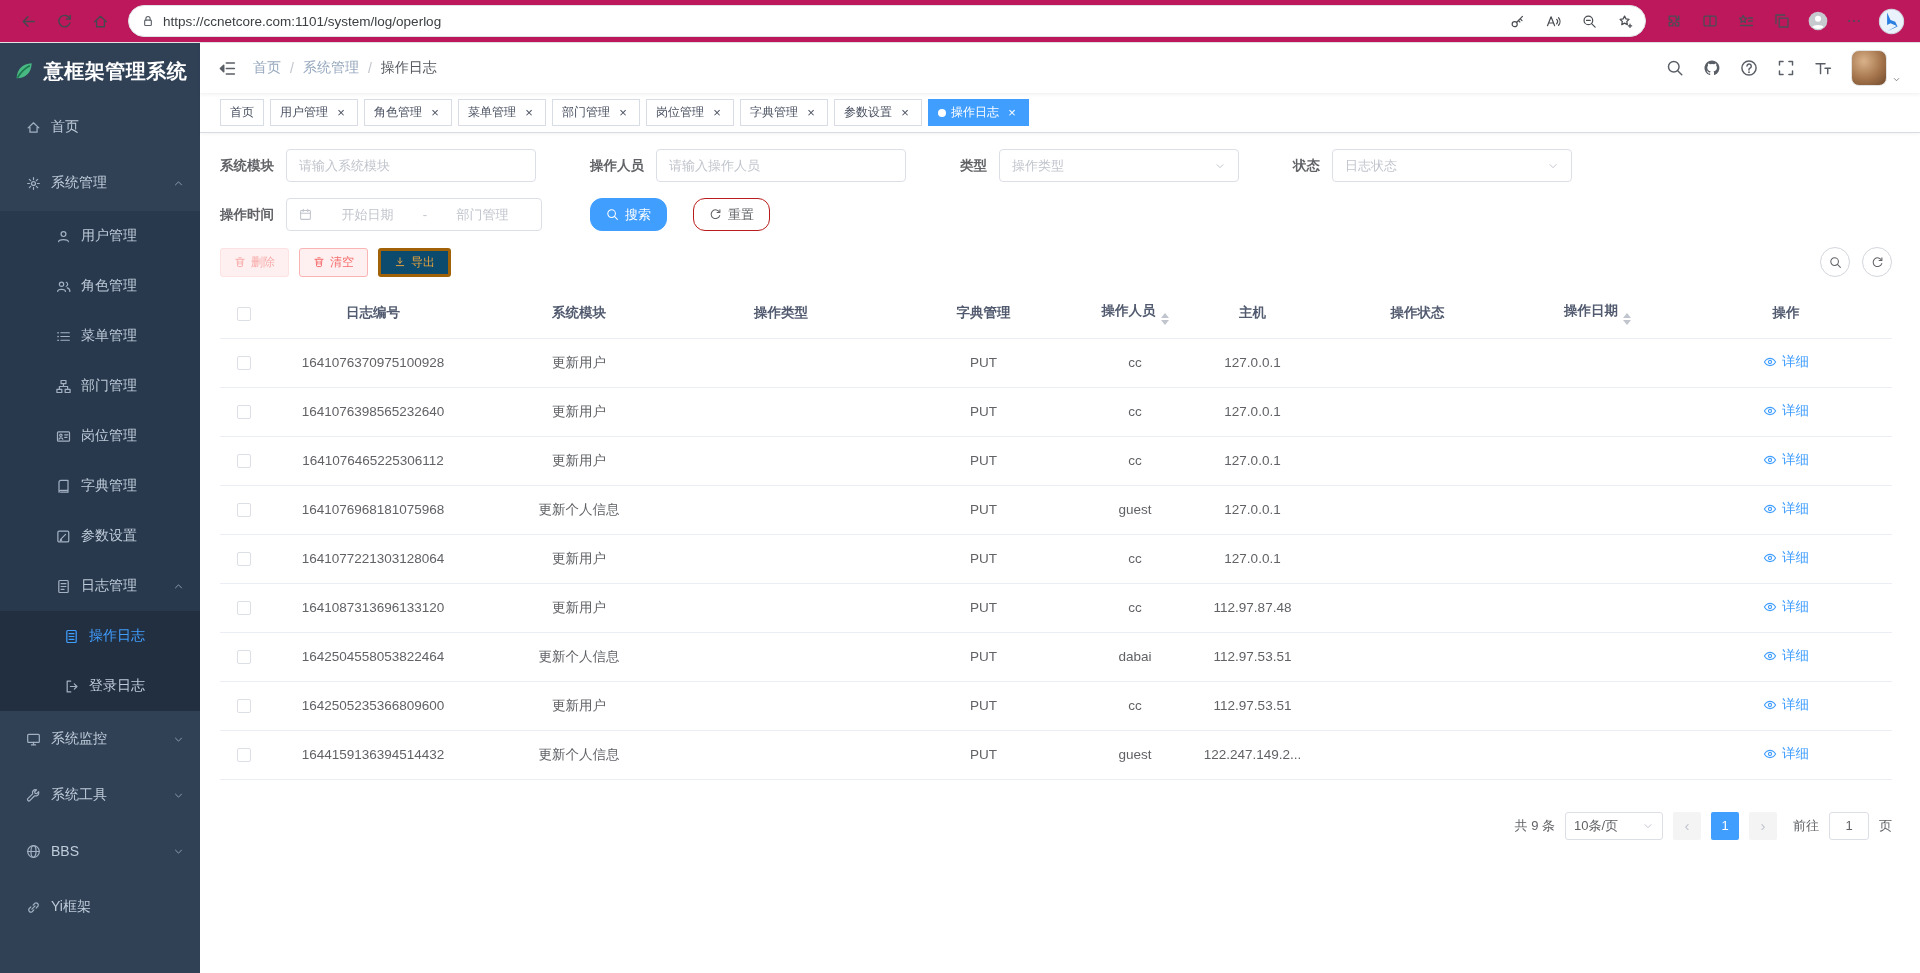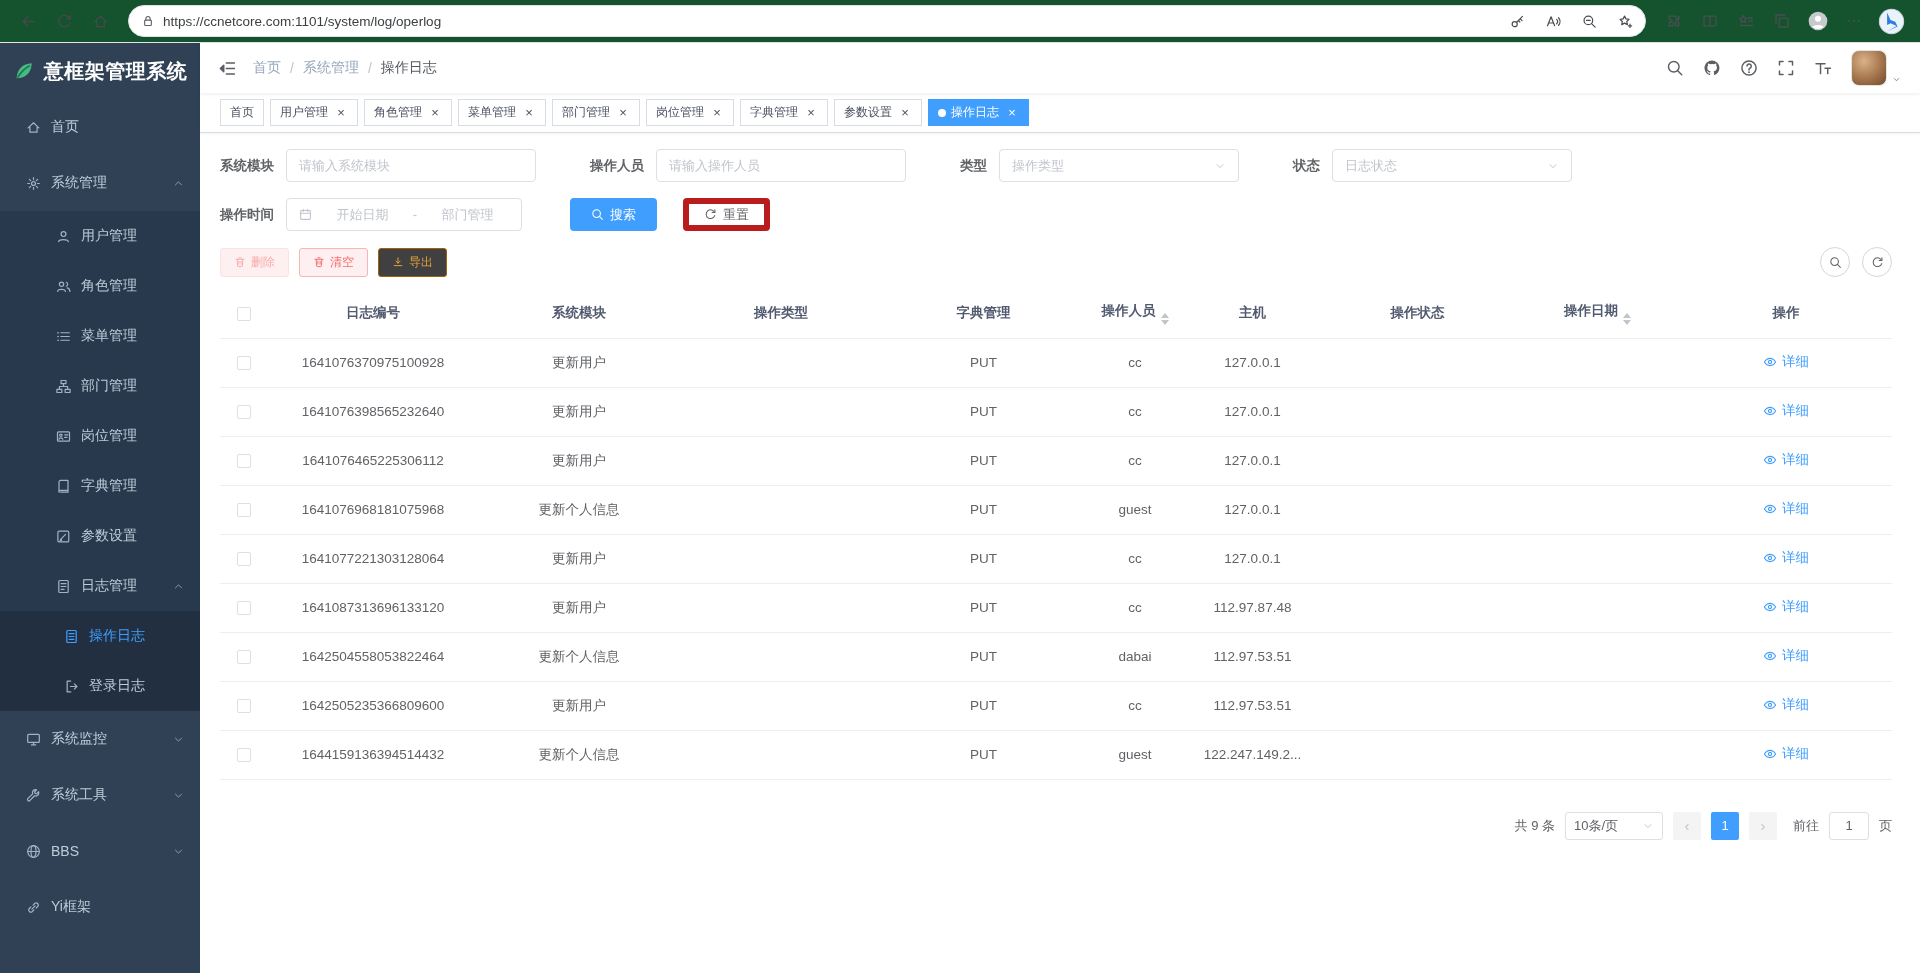--- a/index.html
+++ b/index.html
@@ -3,21 +3,21 @@
 <meta charset="utf-8">
 <style>
 *{box-sizing:border-box;margin:0;padding:0}
 html,body{width:1920px;height:973px}
 body{font-family:"Liberation Sans","DejaVu Sans",sans-serif;font-size:14px;color:#303133;background:#fff;overflow:hidden}
 button{font-family:inherit;border:none;background:none;cursor:pointer}
 .svg-icon{display:inline-flex;width:1em;height:1em;flex:none;vertical-align:middle}
 .svg-icon svg{width:100%;height:100%;fill:none;stroke:currentColor;stroke-width:1.3;stroke-linecap:round;stroke-linejoin:round}
 
 
-.browser-bar{height:43px;background:#14532d;border-bottom:1px solid #e1e3e6;display:flex;align-items:center;padding:0 12px;gap:4px}
+.browser-bar{height:43px;background:#be185d;border-bottom:1px solid #e1e3e6;display:flex;align-items:center;padding:0 12px;gap:4px}
 .nav-btn{width:32px;height:32px;border-radius:6px;display:flex;align-items:center;justify-content:center;color:#45484d;font-size:17px}
 .address-bar{flex:1;height:32px;margin:0 8px;background:#fff;border:1px solid #dfe1e5;border-radius:16px;display:flex;align-items:center;padding:0 6px 0 12px;gap:8px;box-shadow:0 1px 2px rgba(0,0,0,.05)}
 .addr-icon{color:#5f6368;font-size:14px}
 .address-url{flex:1;font-size:13.5px;color:#3c4043;white-space:nowrap;overflow:hidden}
 .addr-btn{width:28px;height:28px;border-radius:50%;display:flex;align-items:center;justify-content:center;color:#4a4d52;font-size:15px}
 .bar-btn{width:32px;height:32px;border-radius:6px;display:flex;align-items:center;justify-content:center;color:#4a4d52;font-size:16px}
 .bing-btn{width:34px;height:34px;display:flex;align-items:center;justify-content:center;font-size:27px}
 
 
 .app{display:flex;height:930px}
@@ -58,34 +58,34 @@
 
 .content{flex:1;padding:16px 28px 0 20px;background:#fff;overflow:hidden}
 .filter-row{display:flex;align-items:center;margin-bottom:16px}
 .f-item{display:flex;align-items:center;margin-right:54px}
 .f-label{font-size:13.5px;color:#606266;font-weight:600;margin-right:12px;white-space:nowrap}
 .f-box{height:33px;border:1px solid #dcdfe6;border-radius:4px;background:#fff;display:flex;align-items:center;padding:0 12px;font-size:13px}
 .f-input{width:250px;border:1px solid #dcdfe6;border-radius:4px;height:33px;padding:0 12px;font-size:13px;color:#606266;outline:none}
 .f-input::placeholder{color:#c0c4cc}
 .f-select{width:240px;justify-content:space-between;color:#c0c4cc;cursor:pointer}
 .sel-caret{color:#c0c4cc;font-size:12px}
-.date-input{width:236px;gap:9px;color:#c0c4cc}
+.date-input{width:256px;gap:9px;color:#c0c4cc}
 .date-input .ph{flex:1;text-align:center}
 .date-sep{color:#c0c4cc}
-.btn{height:33px;padding:0 15px;border-radius:4px;font-size:13px;display:inline-flex;align-items:center;gap:6px;border:6px solid #b91c1c;background:#fff;color:#606266}
+.btn{height:33px;padding:0 15px;border-radius:12px;font-size:13px;display:inline-flex;align-items:center;gap:6px;border:1px solid #b91c1c;background:#fff;color:#606266}
 .btn .svg-icon{font-size:13px}
 .btn-primary{background:#409eff;border-color:#409eff;color:#fff;margin-left:48px;margin-right:26px}
 
 
 .toolbar{display:flex;align-items:center;margin:4px 0 12px}
 .btn-mini{height:29px;padding:8px 13px;font-size:12px;border-radius:3px;margin-right:10px;display:inline-flex;align-items:center;gap:5px}
 .btn-mini .svg-icon{font-size:12px}
 .btn-danger-dis{color:#f7abab;background:#fef0f0;border:1px solid #fde2e2;cursor:not-allowed}
 .btn-danger{color:#f56c6c;background:#fef0f0;border:1px solid #f9b4b4}
-.btn-warning{color:#e6a23c;background:#404040;border:1px solid #a16207}
+.btn-warning{color:#e6a23c;background:#0c4a6e;border:3px solid #a16207}
 .toolbar-right{margin-left:auto;display:flex;gap:12px}
 .circle-btn{width:30px;height:30px;border-radius:50%;border:1px solid #d3d6db;background:#fff;display:flex;align-items:center;justify-content:center;color:#606266;font-size:13px}
 
 
 table{width:100%;border-collapse:collapse;table-layout:fixed;font-size:13.5px}
 th{height:49px;color:#515a6e;font-weight:700;border-bottom:1px solid #ebeef5;text-align:center;padding:0 4px;white-space:nowrap}
 td{height:49px;color:#606266;border-bottom:1px solid #ebeef5;text-align:center;padding:0 4px;white-space:nowrap;overflow:hidden;text-overflow:ellipsis}
 .checkbox{display:inline-block;width:14px;height:14px;border:1px solid #dcdfe6;border-radius:2px;background:#fff;vertical-align:middle;cursor:pointer}
 .detail-link{color:#409eff;display:inline-flex;align-items:center;gap:5px;cursor:pointer;font-size:13.5px}
 .detail-link .svg-icon{font-size:14px}

